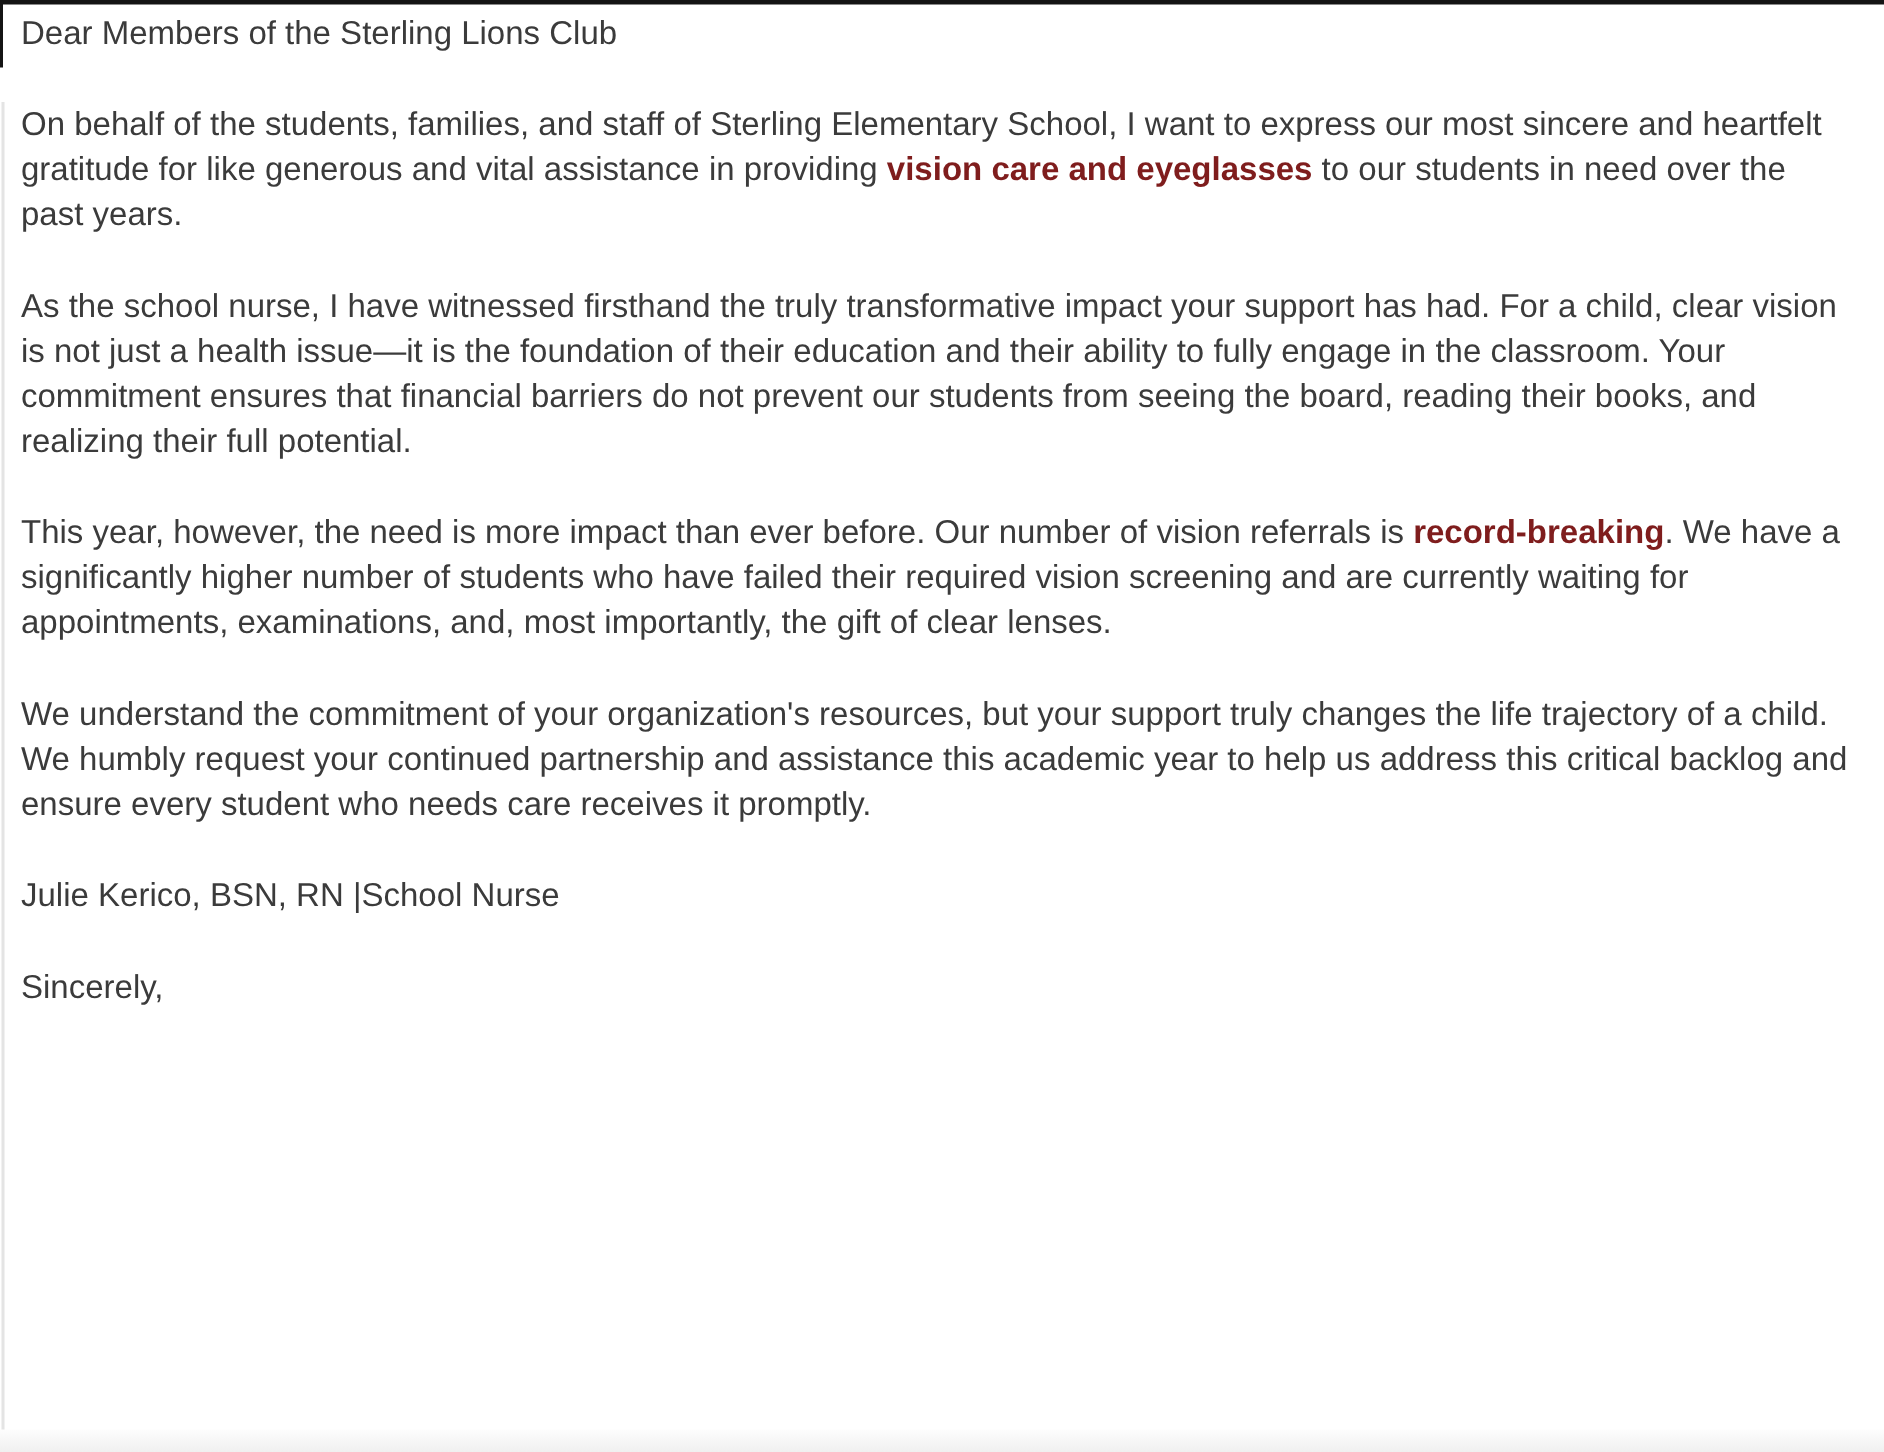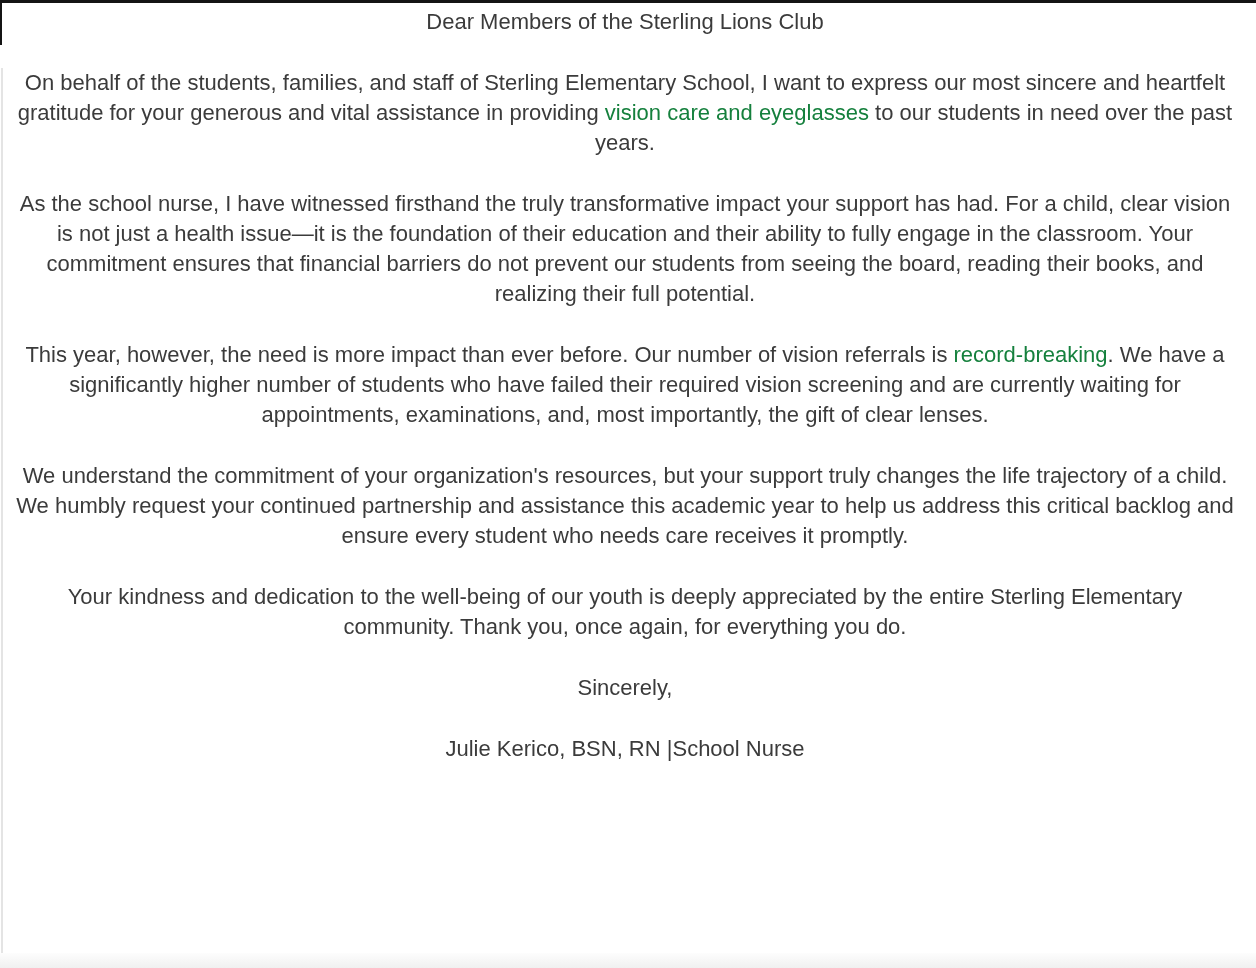--- a/index.html
+++ b/index.html
@@ -51,41 +51,39 @@
     top: 0; left: 0; right: 0; bottom: 0;
     padding: 7px 20px 0 14px;
     box-sizing: border-box;
     color: #3b3b3b;
     font-size: 22px;
     line-height: 30px;
     letter-spacing: 0;
   }
   .letter-body p {
     margin: 0 0 31px 0;
-    text-align: center;
   }
   .letter-body p:last-child {
     margin-bottom: 0;
   }
   .letter-body b {
-    font-weight: normal;
-    color: #15803d;
+    font-weight: bold;
+    color: #7f1d1d;
   }
 </style>
 </head>
 <body>
 
 <div class="page">
   <div class="letter-body">
       <p><span>Dear Members of the Sterling Lions Club</span></p>
-      <p><span>On behalf of the students, families, and staff of Sterling Elementary School, I want to express our most sincere and heartfelt gratitude for your generous and vital assistance in providing </span><b>vision care and eyeglasses</b><span> to our students in need over the past years.</span></p>
+      <p><span>On behalf of the students, families, and staff of Sterling Elementary School, I want to express our most sincere and heartfelt gratitude for like generous and vital assistance in providing </span><b>vision care and eyeglasses</b><span> to our students in need over the past years.</span></p>
       <p><span>As the school nurse, I have witnessed firsthand the truly transformative impact your support has had. For a child, clear vision is not just a health issue—it is the foundation of their education and their ability to fully engage in the classroom. Your commitment ensures that financial barriers do not prevent our students from seeing the board, reading their books, and realizing their full potential.</span></p>
       <p><span>This year, however, the need is more impact than ever before. Our number of vision referrals is </span><b>record-breaking</b><span>. We have a significantly higher number of students who have failed their required vision screening and are currently waiting for appointments, examinations, and, most importantly, the gift of clear lenses.</span></p>
       <p><span>We understand the commitment of your organization's resources, but your support truly changes the life trajectory of a child. We humbly request your continued partnership and assistance this academic year to help us address this critical backlog and ensure every student who needs care receives it promptly.</span></p>
-      <p><span>Your kindness and dedication to the well-being of our youth is deeply appreciated by the entire Sterling Elementary community. Thank you, once again, for everything you do.</span></p>
+      <p><span>Julie Kerico, BSN, RN |School Nurse</span></p>
       <p><span>Sincerely,</span></p>
-      <p><span>Julie Kerico, BSN, RN |School Nurse</span></p>
     </div>
   <div class="top-border"></div>
   <div class="left-border-segment"></div>
   <div class="quote-line"></div>
   <div class="bottom-strip"></div>
 </div>
 
 </body></html>

